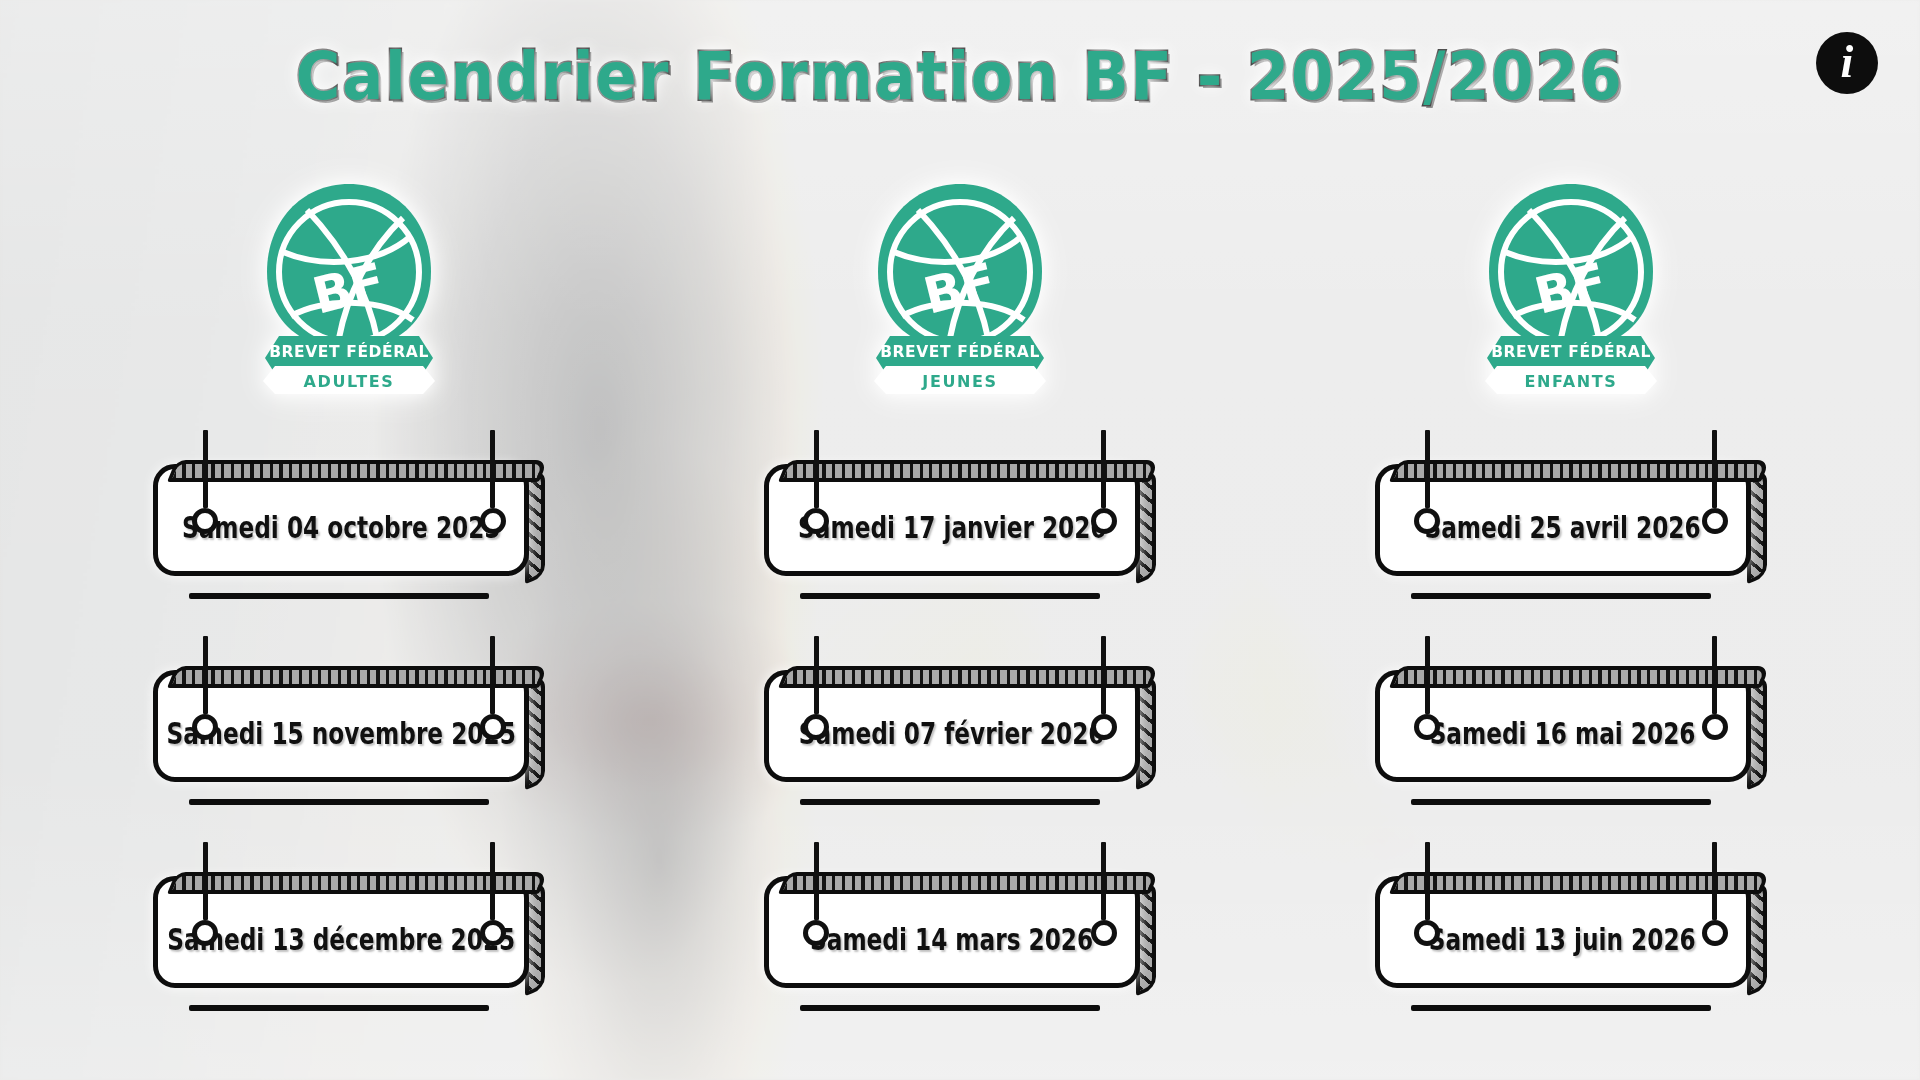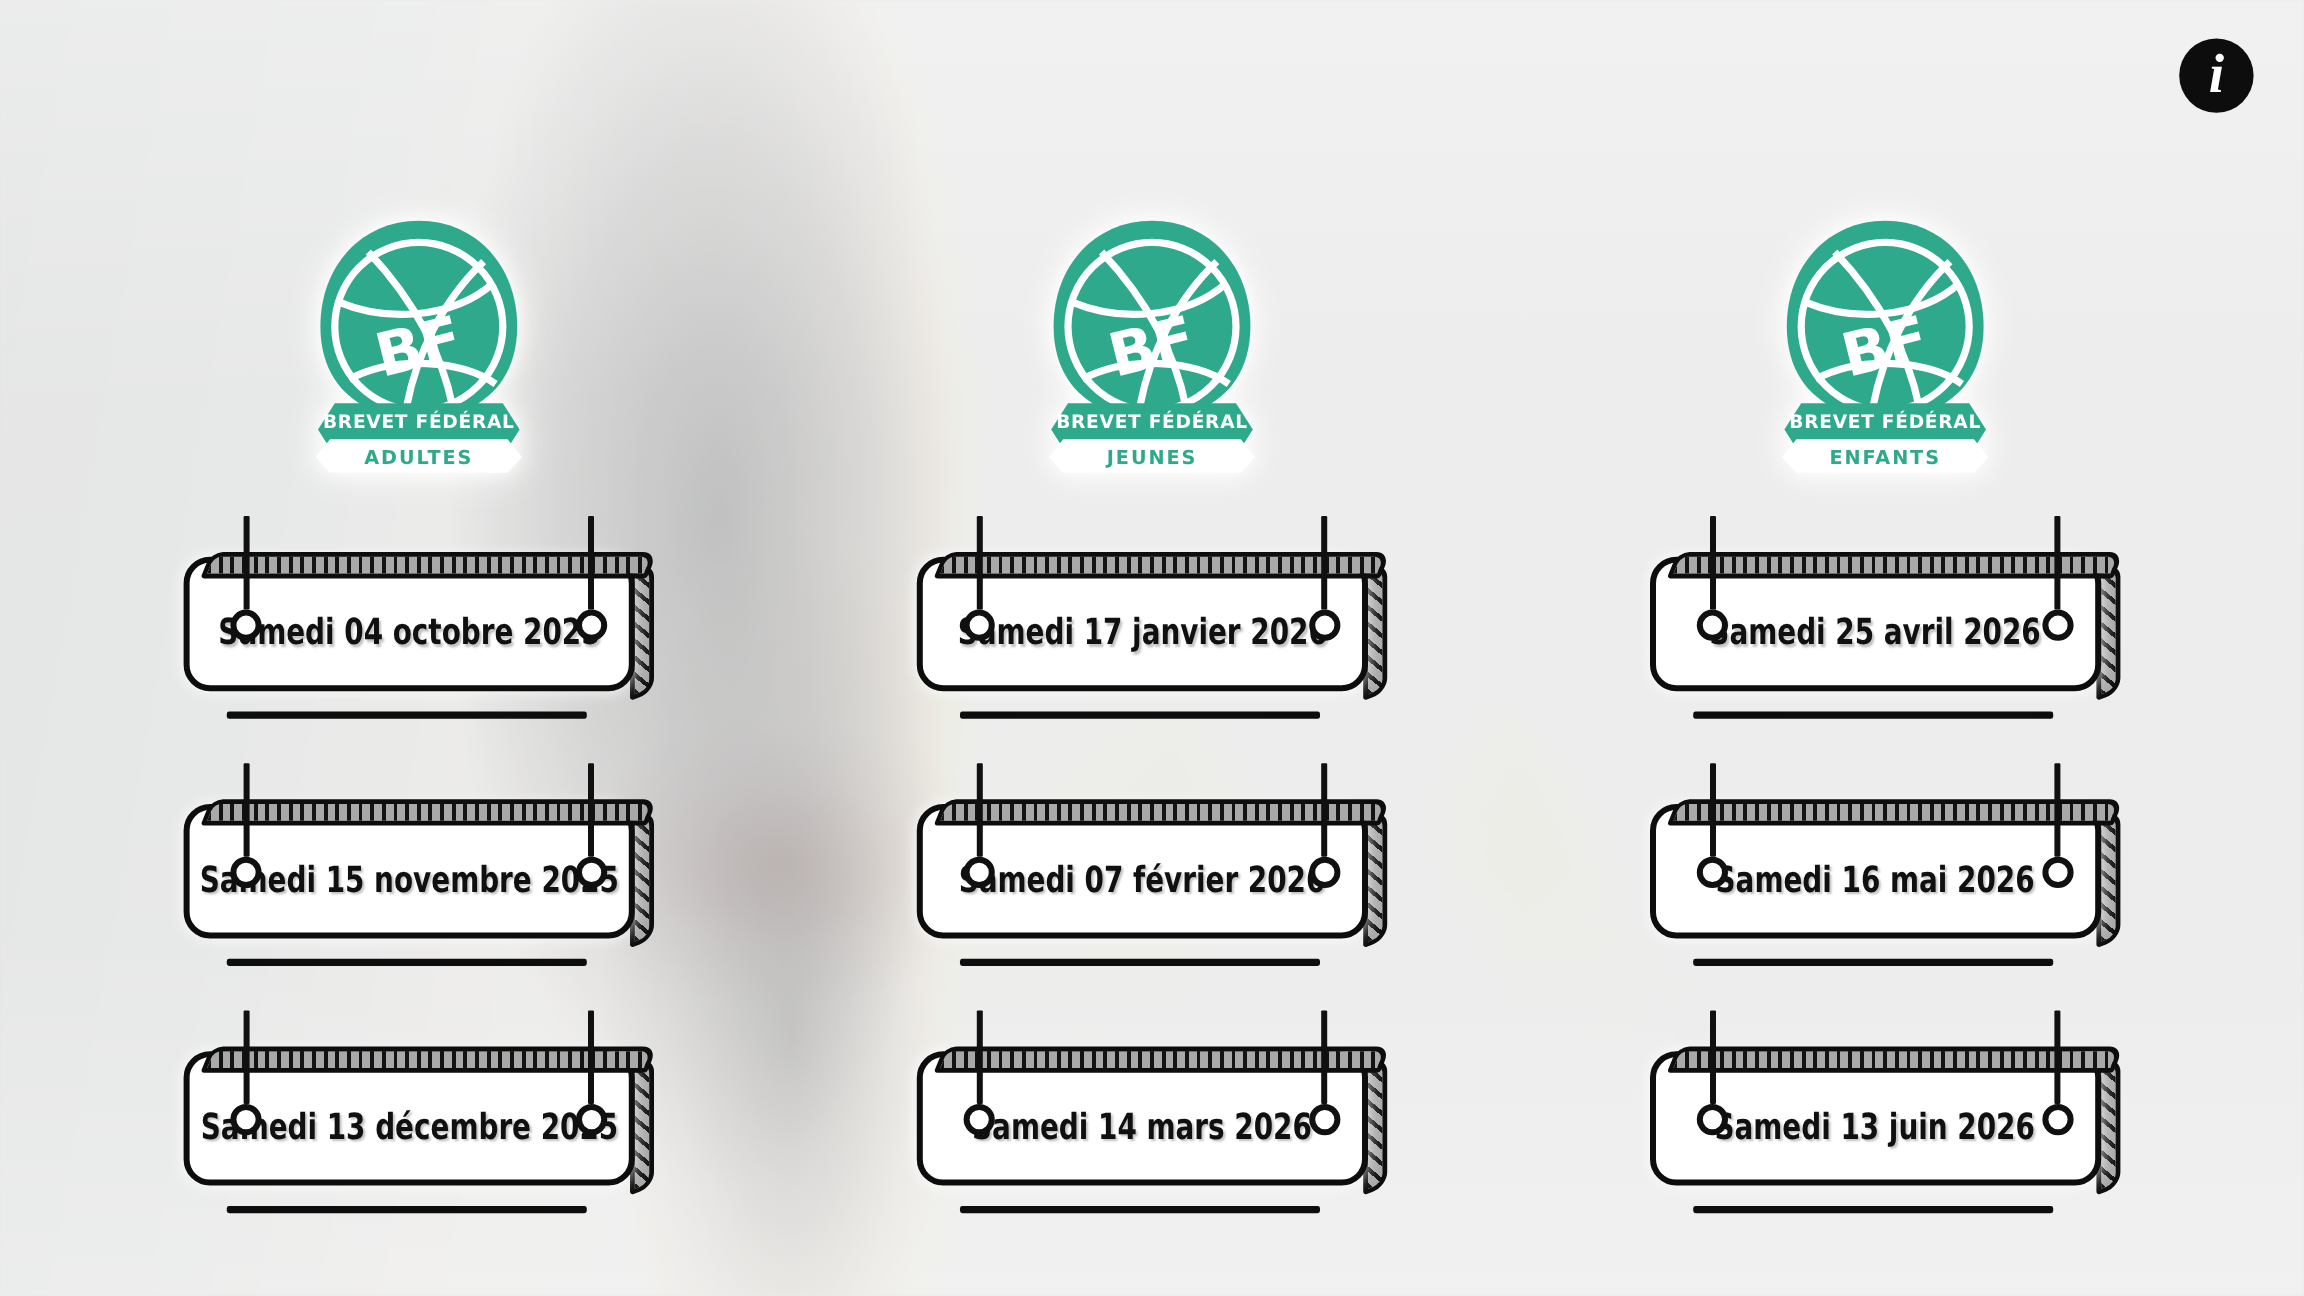--- a/index.html
+++ b/index.html
@@ -293,20 +293,23 @@
 
 <div id="poster">
 
   <div class="bg-photo"></div>
   <div class="bg-wash"></div>
 
   <div class="info-icon">
     <span class="glyph">i</span>
   </div>
 
+  <div class="title-wrap">
+    <h1 class="poster-title">Calendrier Formation BF - 2025/2026</h1>
+  </div>
 
   <div class="columns">
 
     <div class="column">
 
       <div class="badge">
         <svg viewBox="0 0 196 216" xmlns="http://www.w3.org/2000/svg">
           <g>
             <path d="M98 4 C146 4 180 42 180 92 C180 128 162 150 140 160 L56 160 C34 150 16 128 16 92 C16 42 50 4 98 4 Z" fill="#2ea98b"></path>
             <circle cx="98" cy="92" r="70" fill="none" stroke="#ffffff" stroke-width="6"></circle>

